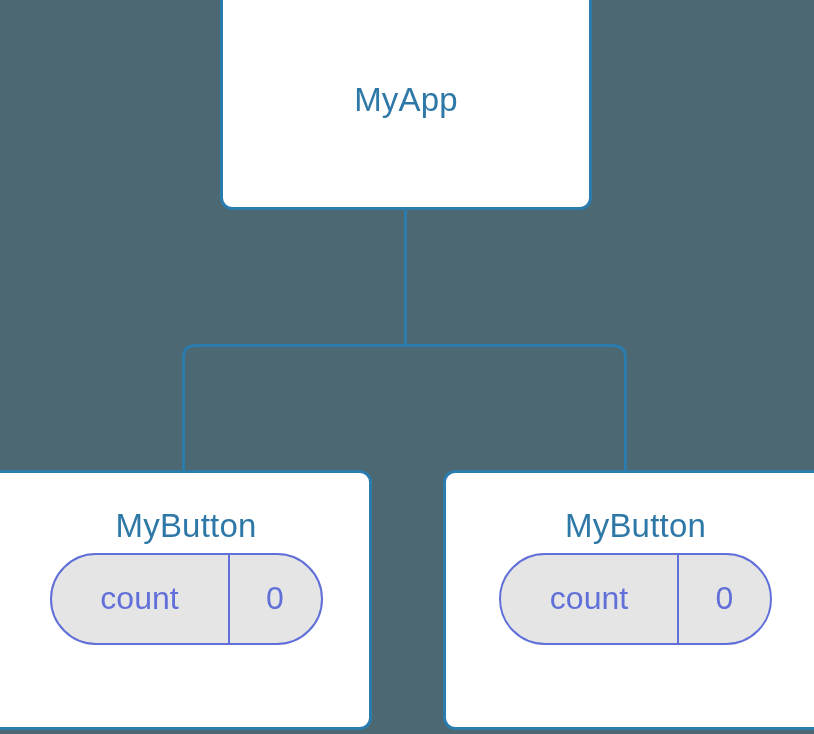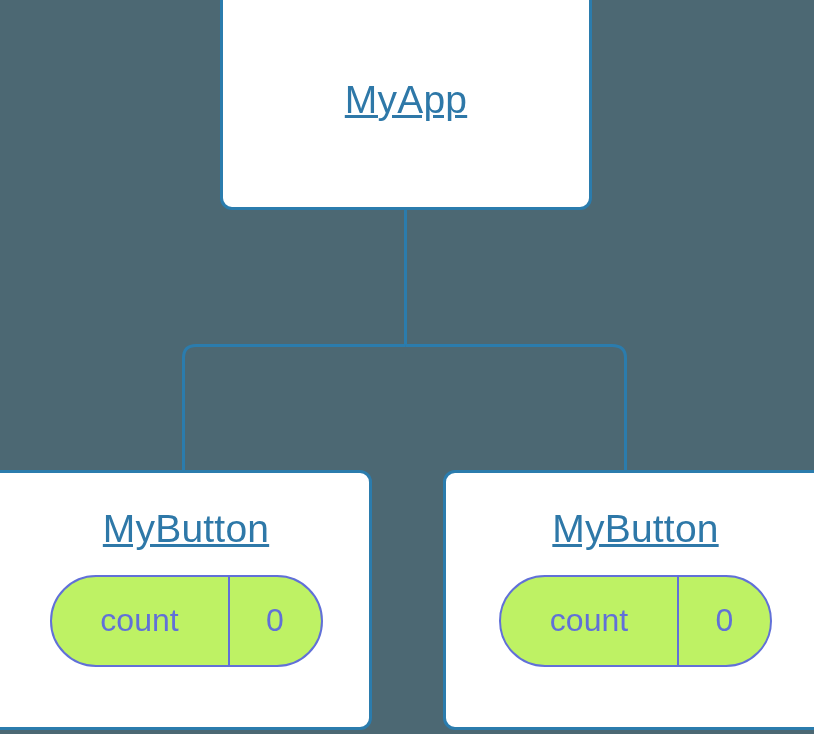--- a/index.html
+++ b/index.html
@@ -63,47 +63,46 @@
   #node-child-right {
     left: 443px;
     top: 470px;
     width: 385px;
     height: 260px;
     padding-top: 36px;
   }
 
   .node-title {
     color: #2e78a8;
-    font-size: 39px;
+    font-size: 33px;
     line-height: 1;
     letter-spacing: 0.2px;
     white-space: nowrap;
-    text-decoration: underline;
   }
 
   
   #node-child-left .node-title,
   #node-child-left .state-pill {
     margin-left: 14px;
   }
   #node-child-right .node-title,
   #node-child-right .state-pill {
     margin-right: 0;
   }
 
   
   .state-pill {
-    margin-top: 27px;
+    margin-top: 11px;
     height: 92px;
     border: 2px solid #6170d8;
     border-radius: 46px;
     box-sizing: border-box;
     display: flex;
     align-items: stretch;
-    background: #bef264;
+    background: #e5e5e5;
   }
 
   .state-key,
   .state-value {
     display: flex;
     align-items: center;
     justify-content: center;
     color: #6170d8;
     font-size: 32px;
     line-height: 1;

